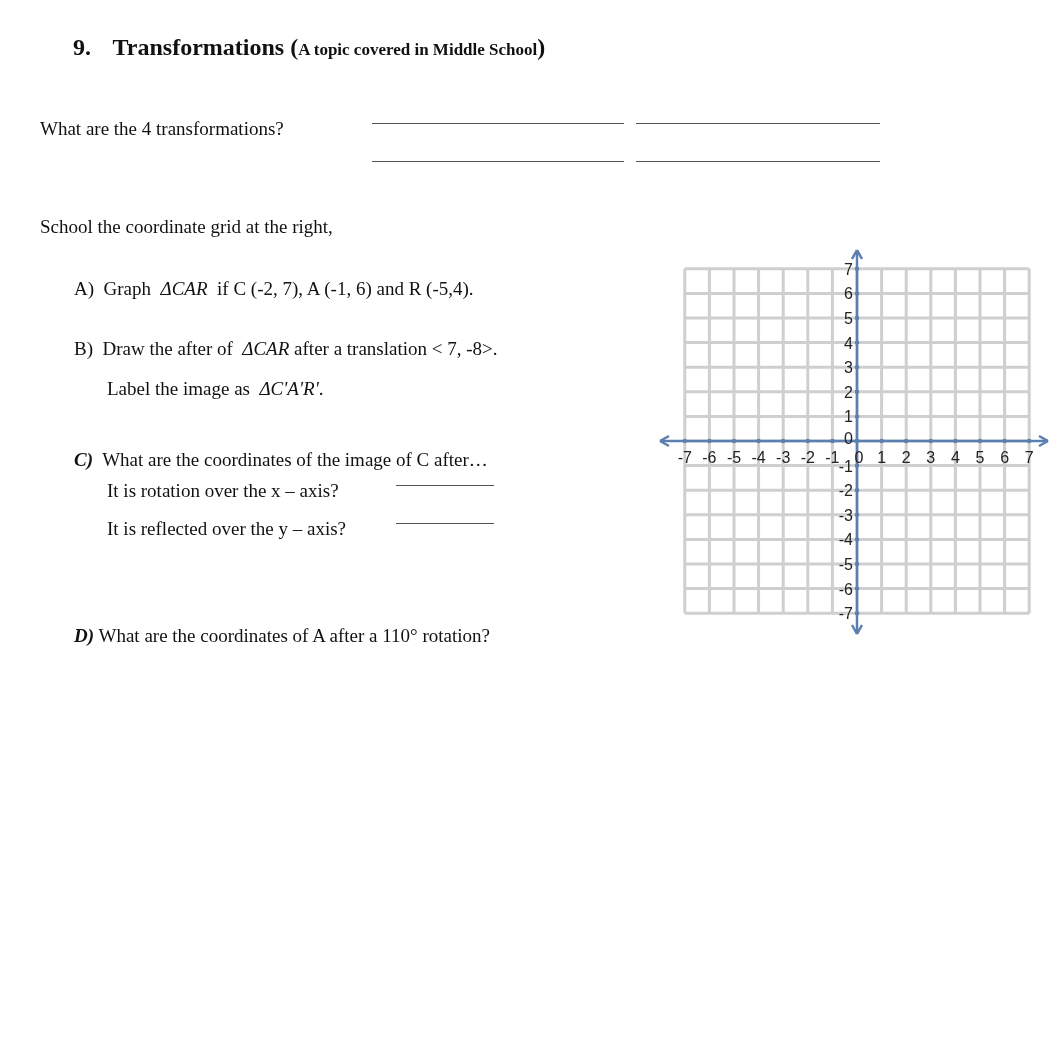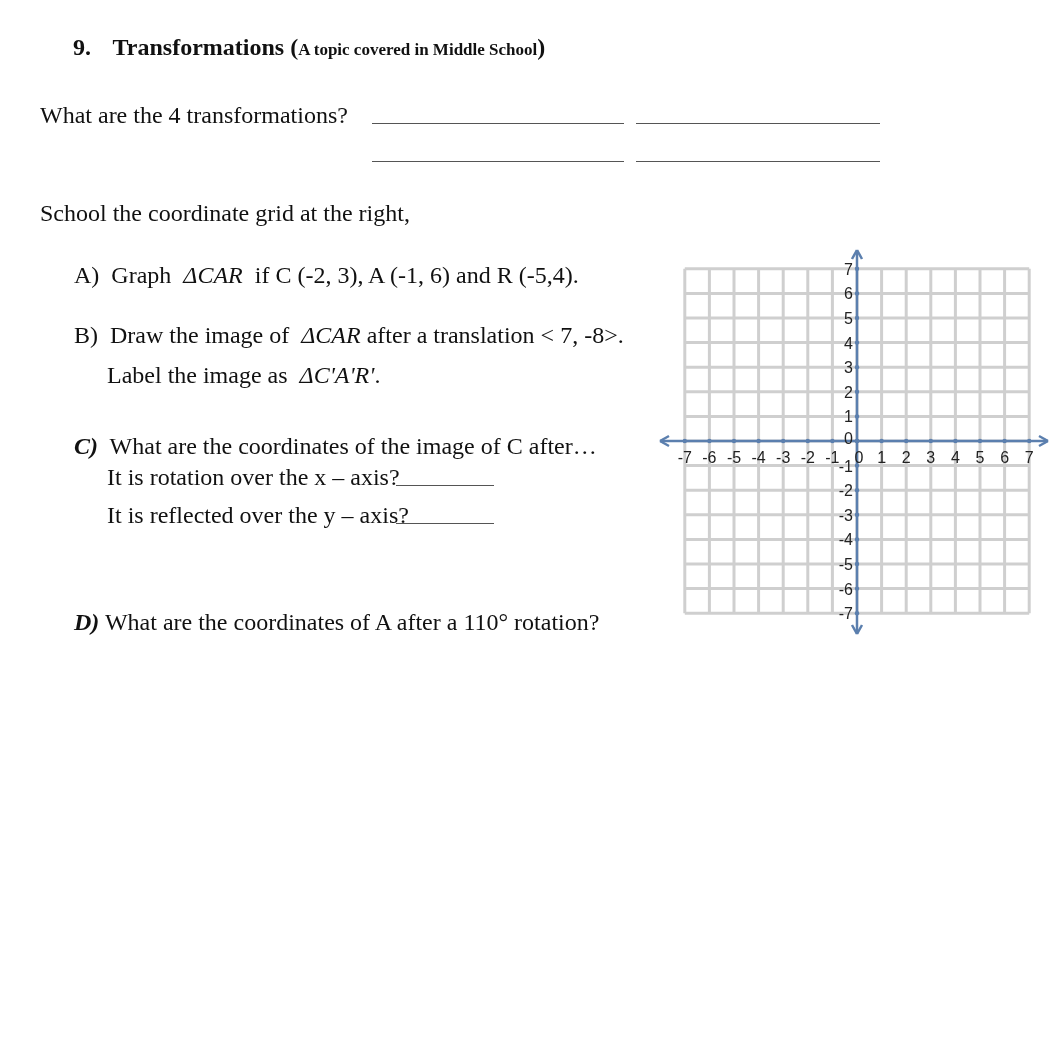--- a/index.html
+++ b/index.html
@@ -3,21 +3,21 @@
 <meta charset="utf-8">
 <style>
   html, body { margin:0; padding:0; background:#fff; }
   body { width:1062px; height:1061px; position:relative; overflow:hidden;
          font-family:"Liberation Serif", "DejaVu Serif", serif; color:#111; }
   .abs { position:absolute; white-space:nowrap; }
   .title { left:73px; top:34px; font-size:24px; font-weight:bold; }
   .title .num { margin-right:16px; }
   .title .paren { font-size:24px; font-weight:bold; }
   .title .sub { font-size:17px; font-weight:bold; }
-  .q { font-size:24px; }
+  .q { font-size:19px;margin-top:16px; }
   .blank { position:absolute; height:0; border-top:1.5px solid #555; }
   .math { font-style:italic;text-align:right; }
   .bi { font-weight:bold; font-style:italic; }
   svg text { font-family:"Liberation Sans", "DejaVu Sans", sans-serif; }
 </style>
 </head>
 <body>
 
 <div class="abs title">
   <span class="num">9.</span>
@@ -30,26 +30,26 @@
 <div class="blank" style="left:636px; top:123px; width:244px;"></div>
 <div class="blank" style="left:372px; top:161px; width:252px;"></div>
 <div class="blank" style="left:636px; top:161px; width:244px;"></div>
 
 <div class="abs q" style="left:40px; top:200px;">School the coordinate grid at the right,</div>
 
 <div class="abs q" style="left:74px; top:262px;">
   <span>A)</span>&nbsp;
   <span>Graph</span>&nbsp;
   <span class="math">ΔCAR</span>&nbsp;
-  <span>if C (-2, 3), A (-1, 6) and R (-5,4).</span>
+  <span>if C (-2, 7), A (-1, 6) and R (-5,4).</span>
 </div>
 
 <div class="abs q" style="left:74px; top:322px;">
   <span>B)</span>&nbsp;
-  <span>Draw the image of</span>&nbsp;
+  <span>Draw the after of</span>&nbsp;
   <span class="math">ΔCAR</span>
   <span>after a translation &lt; 7, -8&gt;.</span>
 </div>
 <div class="abs q" style="left:107px; top:362px;">
   <span>Label the image as</span>&nbsp;
   <span class="math">ΔC'A'R'</span><span>.</span>
 </div>
 
 <div class="abs q" style="left:74px; top:433px;">
   <span class="bi">C)</span>&nbsp;

